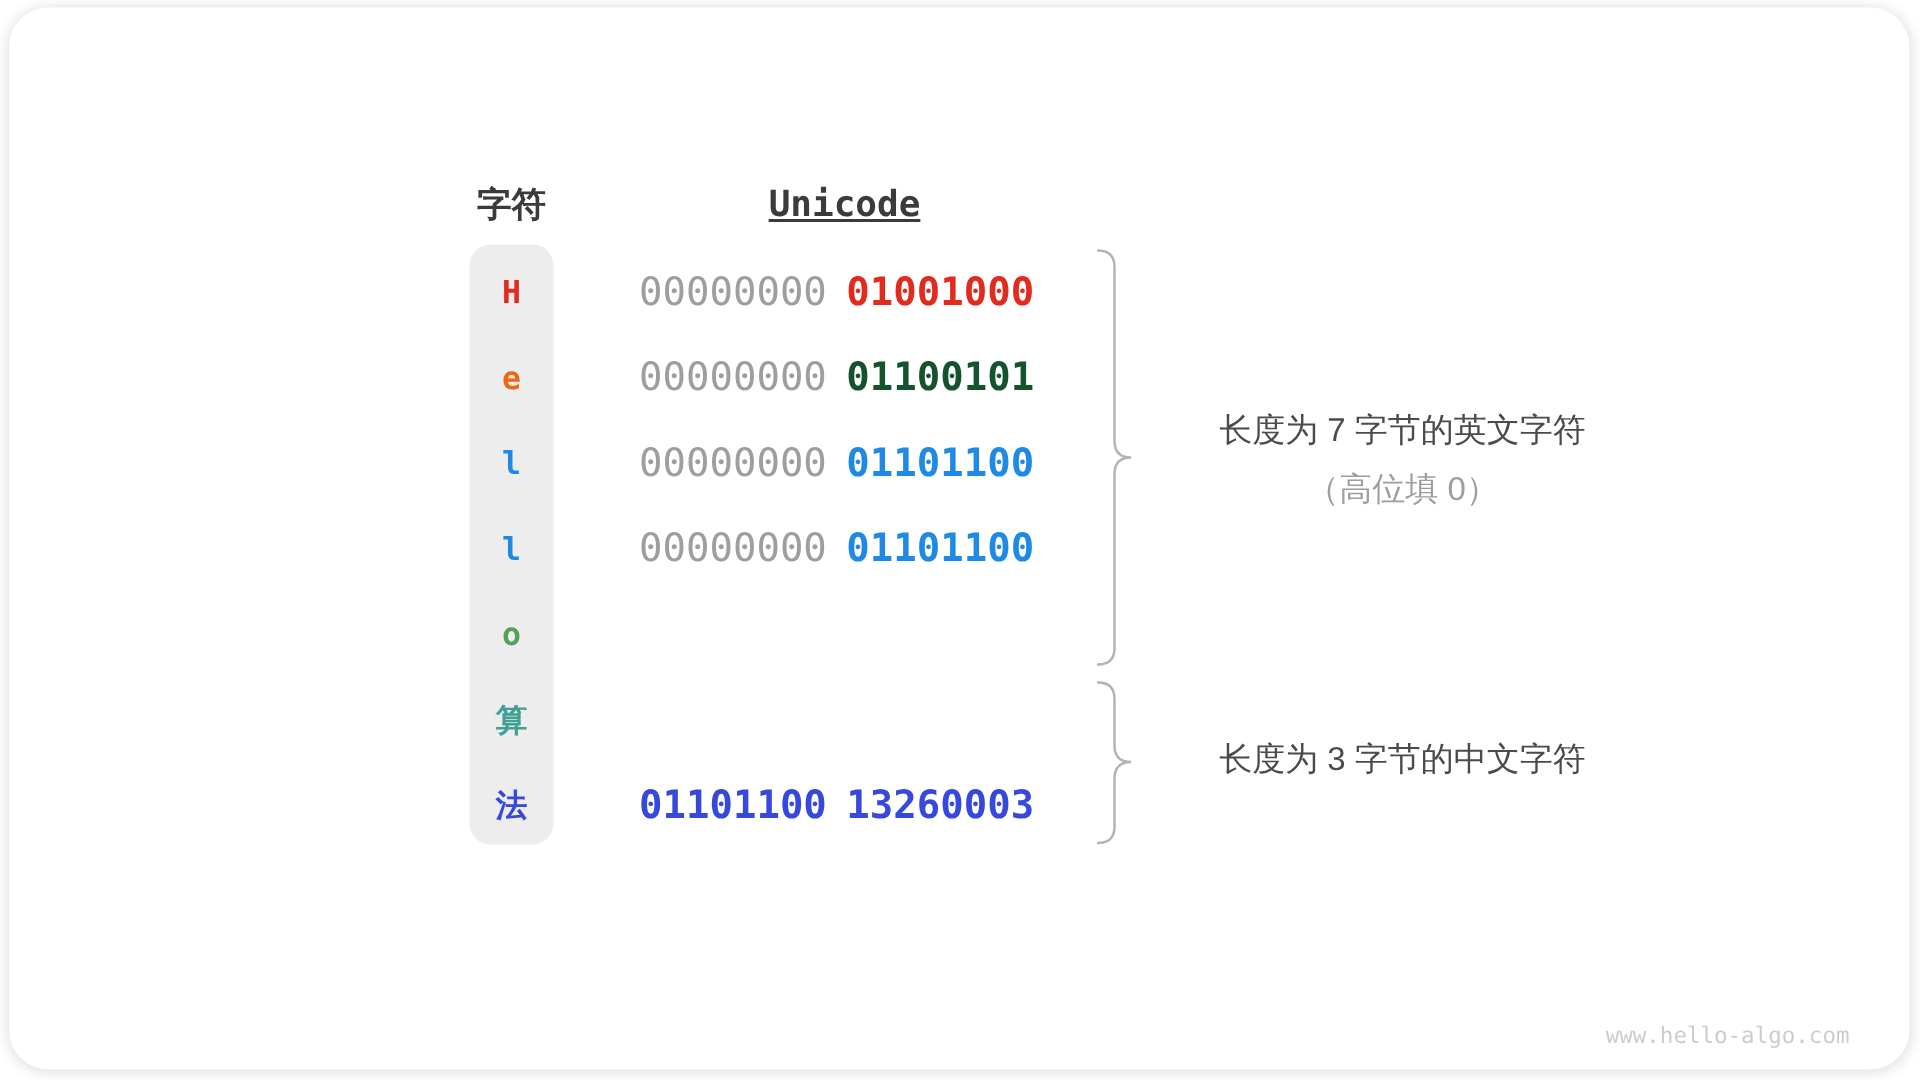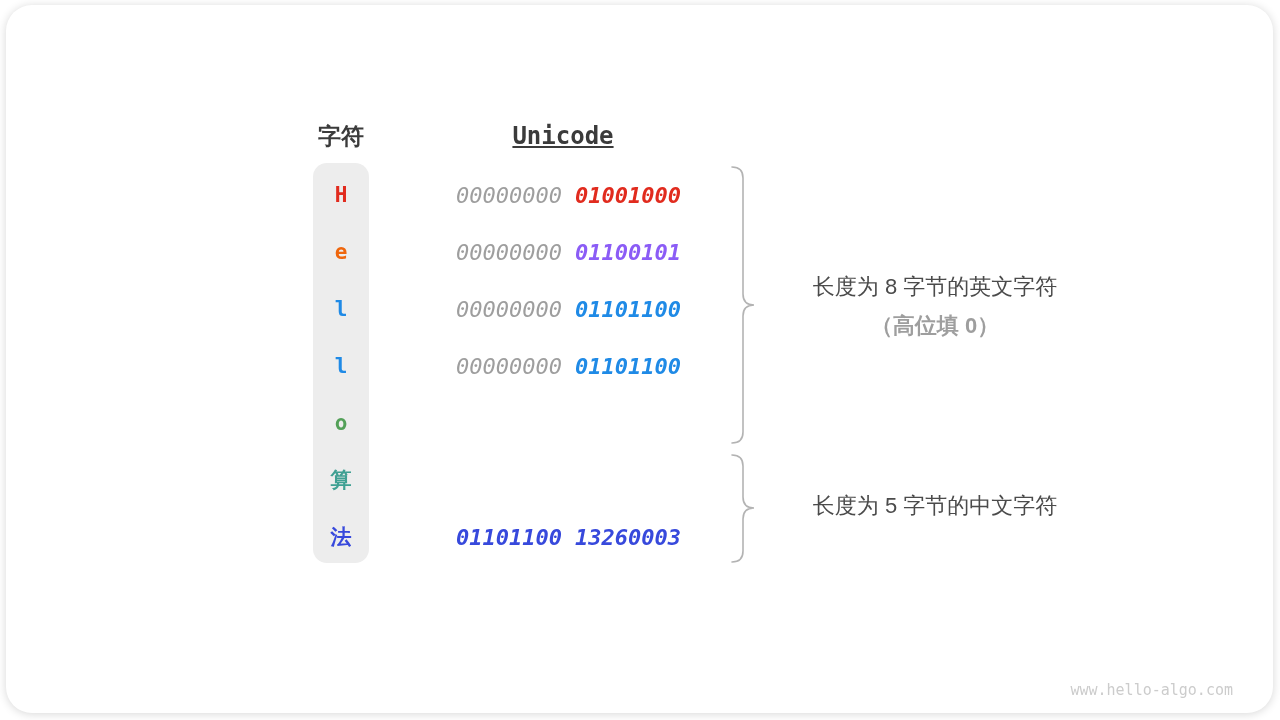--- a/index.html
+++ b/index.html
@@ -46,44 +46,43 @@
     position: absolute;
     left: 307px; width: 56px;
     height: 57px; line-height: 57px;
     text-align: center;
     font-weight: bold;
     font-size: 21px;
     font-family: "DejaVu Sans Mono", "Liberation Sans", monospace;
   }
   .row .bits {
     position: absolute;
-    left: 450px; top: 0;
+    left: 420px; top: 0;
     height: 57px; line-height: 57px;
     font-family: "DejaVu Sans Mono", monospace;
-    font-size: 22px;
+    font-size: 26px;
     white-space: nowrap;
-    font-style: italic;
   }
   .row .bits .byte { display: inline-block; }
   .row .bits .byte + .byte { margin-left: 13px; }
   .row .bits .byte.low { font-weight: bold; }
 
   .braces-svg { position: absolute; left: 720px; top: 155px; }
 
   .annotation {
     position: absolute;
     left: 768px; width: 322px;
     text-align: center;
     color: #4b4b4b;
     font-size: 22px;
   }
   .annotation .line { line-height: 26px; }
   .annotation .line.sub {
     margin-top: 13px;
-    font-weight: bold;
+    font-weight: normal;
     color: #9e9e9e;
   }
   .annotation.english { top: 269px; }
   .annotation.chinese { top: 488px; }
 
   .watermark {
     position: absolute;
     right: 40px; top: 676px;
     font-family: "DejaVu Sans Mono", monospace;
     font-size: 15px;
@@ -103,21 +102,21 @@
 
     <div class="row" style="top:162px">
       <div class="char-cell" style="color: rgb(225, 43, 30);">H</div>
       <div class="bits">
         <span class="byte high" style="color: rgb(158, 158, 158); font-weight: normal;">00000000</span><span class="byte low" style="color: rgb(225, 43, 30);">01001000</span>
       </div>
     </div>
     <div class="row" style="top:219px">
       <div class="char-cell" style="color: rgb(239, 102, 12);">e</div>
       <div class="bits">
-        <span class="byte high" style="color: rgb(158, 158, 158); font-weight: normal;">00000000</span><span class="byte low" style="color: #8b5cf6;">01100101</span>
+        <span class="byte high" style="color: rgb(158, 158, 158); font-weight: normal;">00000000</span><span class="byte low" style="color: #14532d;">01100101</span>
       </div>
     </div>
     <div class="row" style="top:276px">
       <div class="char-cell" style="color: rgb(31, 138, 230);">l</div>
       <div class="bits">
         <span class="byte high" style="color: rgb(158, 158, 158); font-weight: normal;">00000000</span><span class="byte low" style="color: rgb(31, 138, 230);">01101100</span>
       </div>
     </div>
     <div class="row" style="top:333px">
       <div class="char-cell" style="color: rgb(31, 138, 230);">l</div>
@@ -137,23 +136,23 @@
         <span class="byte high" style="color: rgb(55, 73, 220); font-weight: bold;">01101100</span><span class="byte low" style="color: rgb(55, 73, 220);">13260003</span>
       </div>
     </div>
 
     <svg class="braces-svg" width="40" height="410" viewBox="0 0 40 410">
       <path d="M6 7 Q17 7 17 18 L17 134 Q17 145 28 145 Q17 145 17 156 L17 272 Q17 283 6 283" fill="none" stroke="#b3b3b3" stroke-width="1.6" stroke-linecap="round"></path>
       <path d="M6 295 Q17 295 17 306 L17 337 Q17 348 28 348 Q17 348 17 359 L17 391 Q17 402 6 402" fill="none" stroke="#b3b3b3" stroke-width="1.6" stroke-linecap="round"></path>
     </svg>
 
     <div class="annotation english">
-      <div class="line">长度为 8 字节的英文字符</div>
+      <div class="line">长度为 7 字节的英文字符</div>
       <div class="line sub">（高位填 0）</div>
     </div>
     <div class="annotation chinese">
-      <div class="line">长度为 5 字节的中文字符</div>
+      <div class="line">长度为 3 字节的中文字符</div>
     </div>
 
     <div class="watermark">www.hello-algo.com</div>
 
   </div>
 </div>
 
 </body></html>

